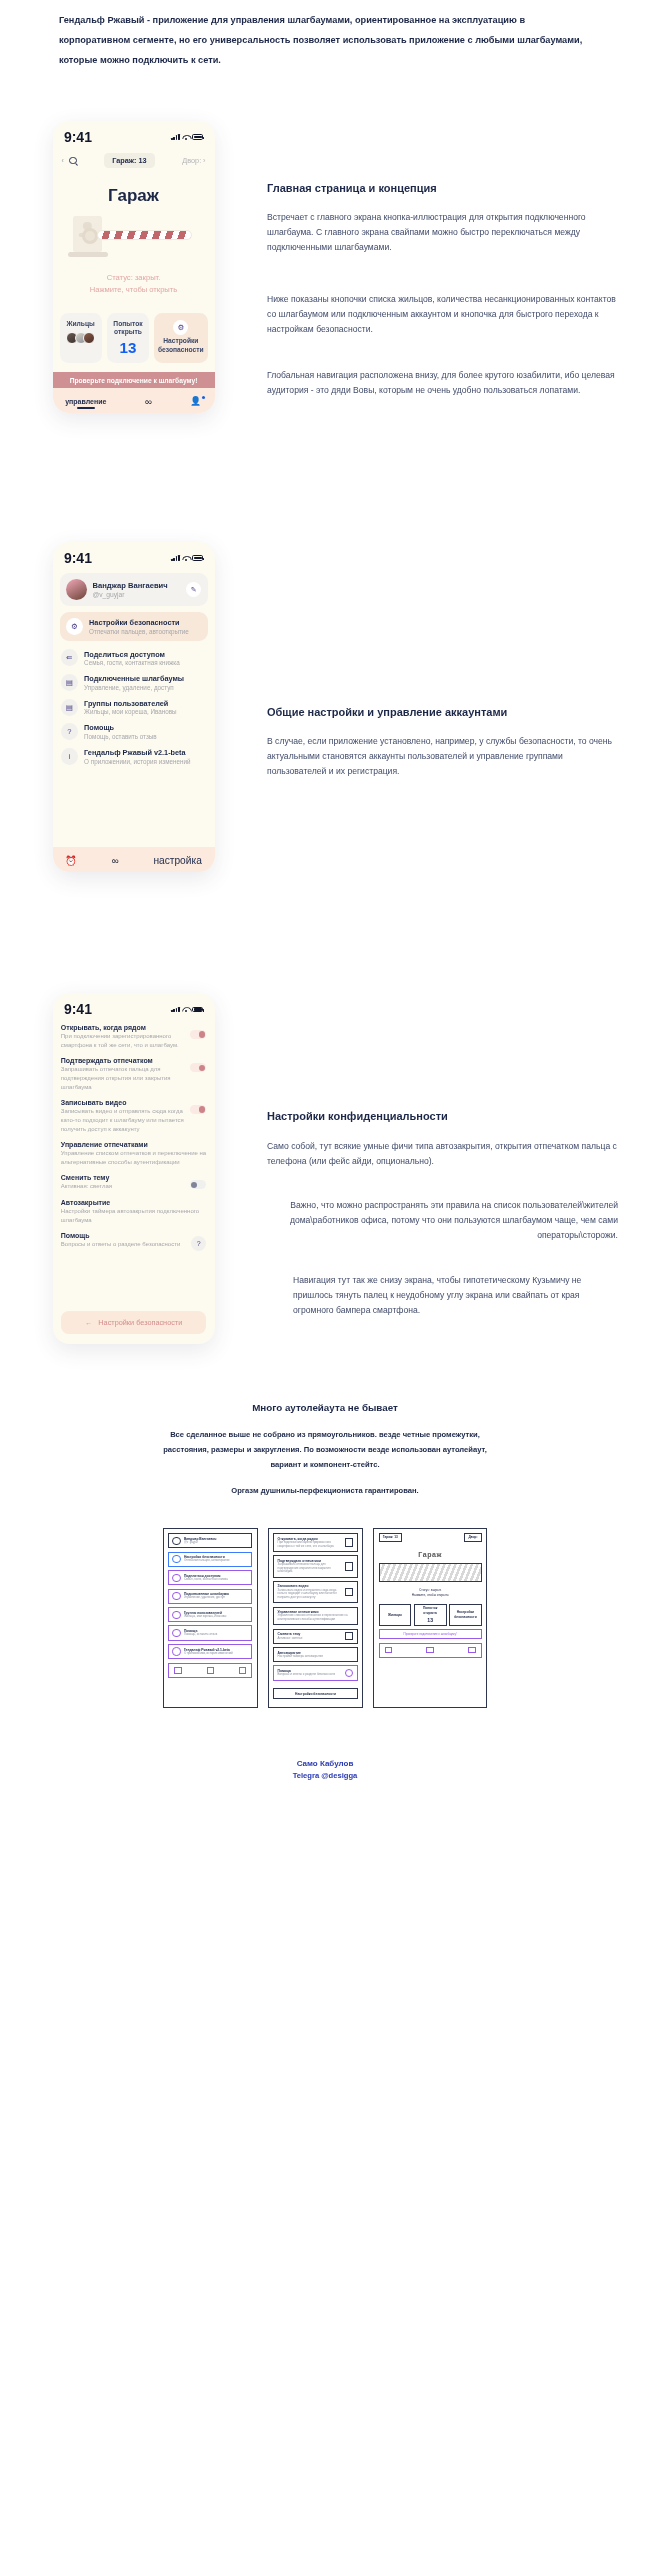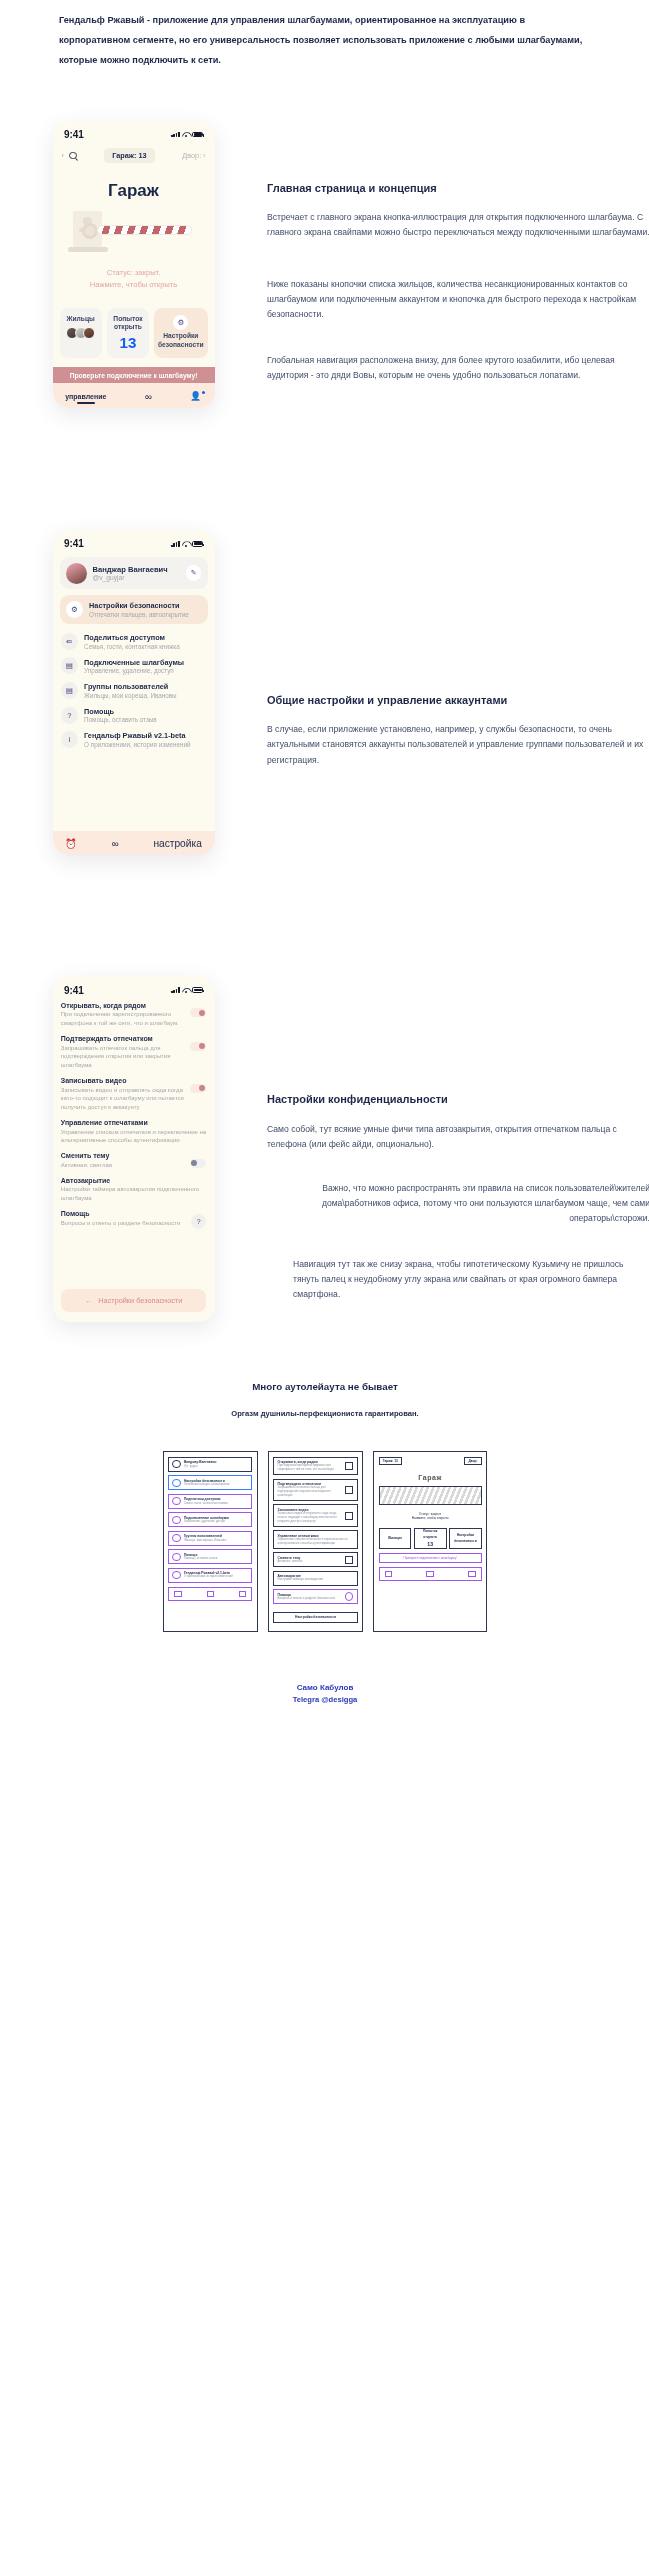--- a/index.html
+++ b/index.html
@@ -35,36 +35,36 @@
   
   .intro {
     margin: 11.4px auto 0 auto; width: 532px;
     font-size: 9.2px; line-height: 2.15; font-weight: 700;
     color: #1d2849; text-align: left;
   }
 
   
   .section { display: flex; align-items: flex-start; gap: 0; padding: 0; position: relative; }
   .phone-col { width: 267px; flex: none; display: flex; justify-content: center; }
-  .text-col { flex: 1; }
+  .text-col { flex: 1; padding-right: 32px; }
   .text-col h2 { font-size: 11px; font-weight: 700; color: #1d2849; margin-bottom: 16.5px; }
   .text-col p { font-size: 8.6px; line-height: 1.75; color: #424c6b; margin-bottom: 21.6px; }
 
   
   .phone {
     width: 162px; border-radius: 16.5px; background: #fdfbf0;
     box-shadow: 0 6.3px 21.6px rgba(60,60,90,.11);
     overflow: hidden; position: relative;
   }
   .phone.cream { background: #fdfbf0; }
   .status-bar {
     display: flex; align-items: center; justify-content: space-between;
     padding: 8.3px 11.4px 3.8px 11.4px;
   }
-  .status-time { font-size: 10px; font-weight: 700; color: #11162a; }
+  .status-time { font-size: 14px; font-weight: 700; color: #11162a; }
   .status-icons { display: flex; align-items: center; gap: 2.5px; }
   .sig { display: flex; align-items: flex-end; gap: 0.9px; height: 5.7px; }
   .sig i { width: 1.5px; background: #11162a; border-radius: 0.4px; display: block; }
   .sig i:nth-child(1){height:1.9px}.sig i:nth-child(2){height:3.2px}
   .sig i:nth-child(3){height:4.4px}.sig i:nth-child(4){height:5.7px}
   .wifi { width: 7.6px; height: 5.7px; position: relative; }
   .wifi::before{
     content:""; position:absolute; left:0; top:0.6px; width:7.6px; height:7.6px;
     border:1.4px solid #11162a; border-radius:50%;
     clip-path: polygon(0 0,100% 0,100% 45%,0 45%);
@@ -466,20 +466,21 @@
     <div class="text-col" style="padding-top:117px;">
       <h2>Настройки конфиденциальности</h2>
       <p>Само собой, тут всякие умные фичи типа автозакрытия, открытия отпечатком пальца с телефона (или фейс айди, опционально).</p>
       <p style="margin-top:29px;text-align:right;">Важно, что можно распространять эти правила на список пользователей\жителей дома\работников офиса, потому что они пользуются шлагбаумом чаще, чем сами операторы\сторожи.</p>
       <p style="margin-top:30.5px;margin-left:26px;">Навигация тут так же снизу экрана, чтобы гипотетическому Кузьмичу не пришлось тянуть палец к неудобному углу экрана или свайпать от края огромного бампера смартфона.</p>
     </div>
   </div>
 
   <div class="auto-sec">
     <h2>Много аутолейаута не бывает</h2>
+    <p>Все сделанное выше не собрано из прямоугольников. везде четные промежутки, расстояния, размеры и закругления. По возможности везде использован аутолейаут, вариант и компонент-стейтс.</p>
     <p style="margin-top:11.4px;">Оргазм душнилы-перфекциониста гарантирован.</p>
 
     <div class="wires">
 
       <div class="wire">
         <div class="wrow">
           <span class="wsq rnd"></span>
           <span>
             <span class="wt" style="display:block">Ванджар Вангаевич</span>
             <span class="ws" style="display:block">@v_guyjar</span>

